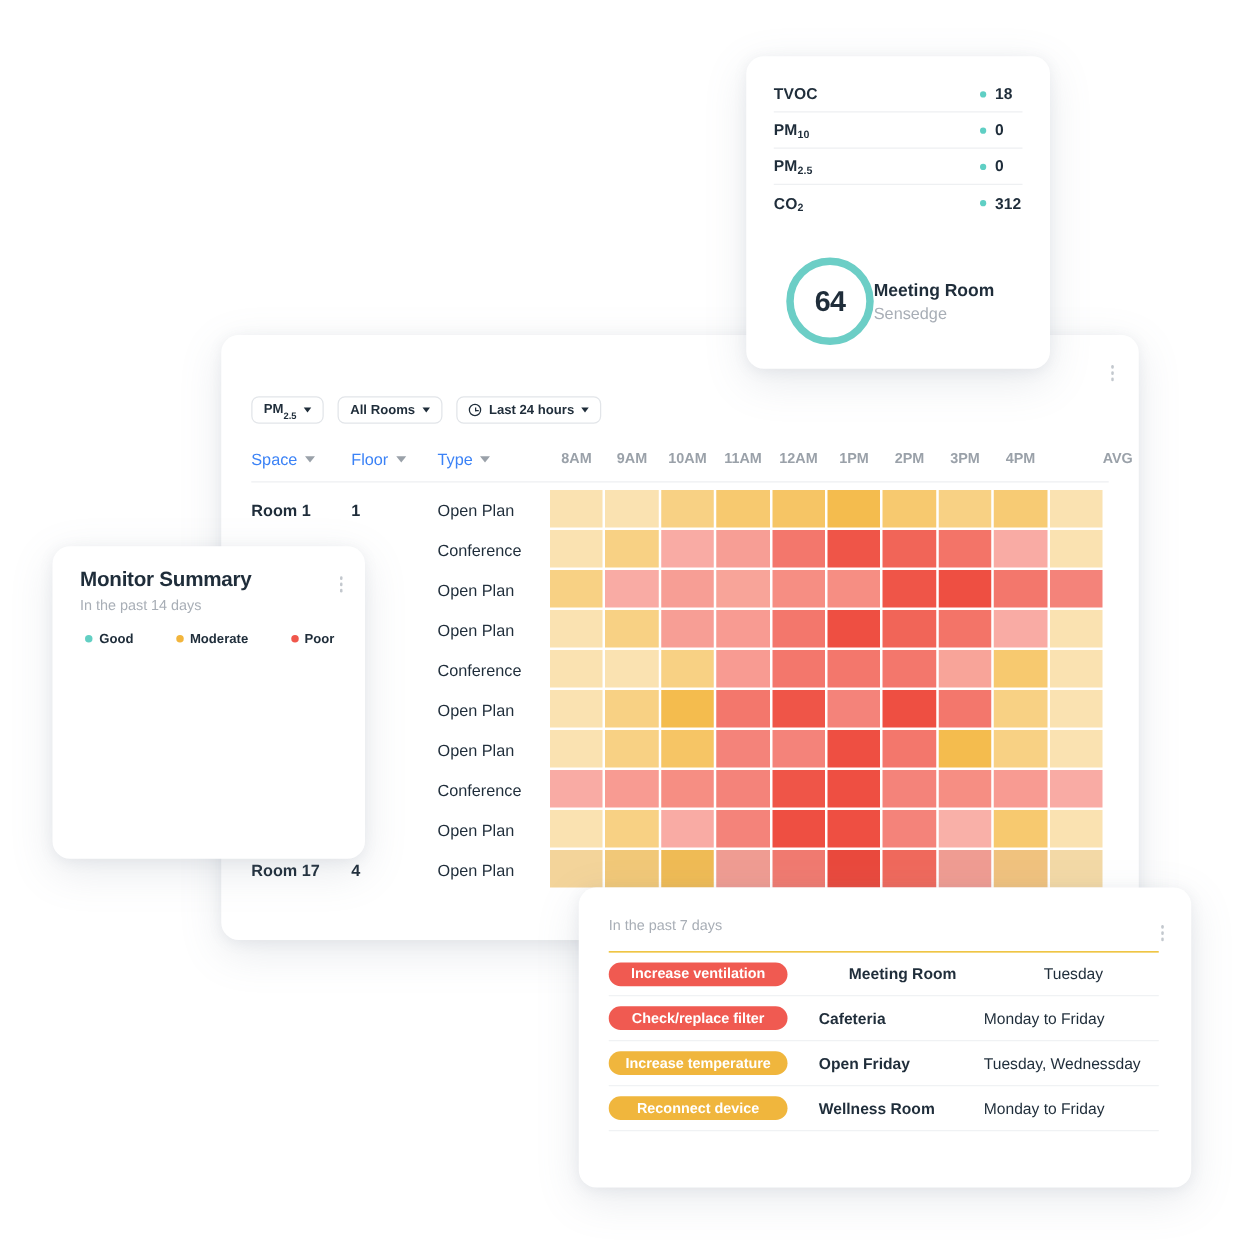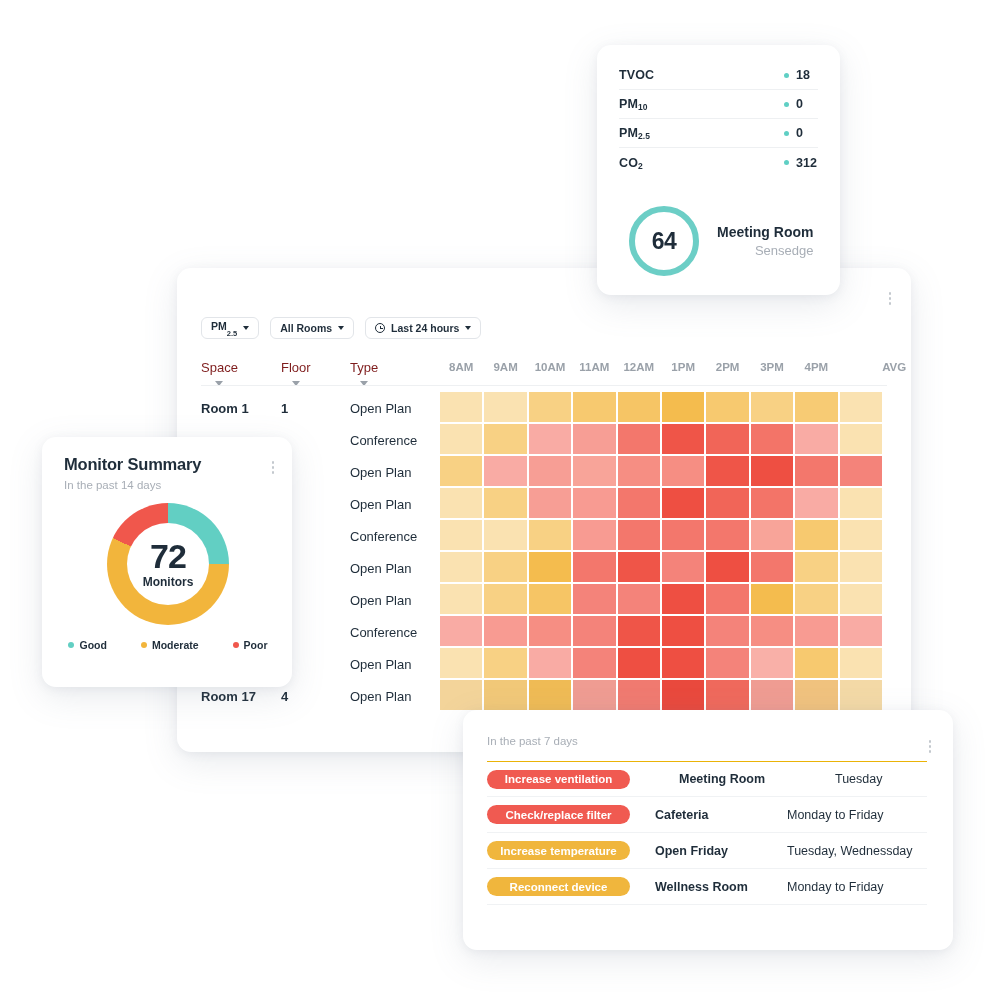--- a/index.html
+++ b/index.html
@@ -22,21 +22,21 @@
   #aq-card { left: 597px; top: 45px; width: 243px; height: 250px; padding: 16px 22px 0 22px; }
   .aq-row {
     display: flex; align-items: center; justify-content: space-between;
     height: 29px; border-bottom: 1px solid #eef0f2;
   }
   .aq-label { font-size: 12.5px; font-weight: bold; color: #1f2d3a; letter-spacing: .1px; }
   .aq-label sub { font-size: 8.5px; font-weight: bold; vertical-align: baseline; position: relative; top: 2px; }
   .aq-val-wrap { display: flex; align-items: center; gap: 7px; }
   .aq-dot { width: 5px; height: 5px; border-radius: 50%; background: #5fcfc4; }
   .aq-val { font-size: 12.5px; font-weight: bold; color: #1f2d3a; min-width: 22px; }
-  .aq-bottom { display: flex; align-items: center; gap: 18px; margin-top: 29px; padding-left: 10px; text-align: right; }
+  .aq-bottom { display: flex; align-items: center; margin-top: 29px; padding-left: 10px; }
   .gauge {
     width: 70px; height: 70px; border-radius: 50%;
     border: 6px solid #6ccec6;
     display: flex; align-items: center; justify-content: center;
   }
   .gauge-num { font-size: 23px; font-weight: bold; color: #1f2d3a; letter-spacing: -.5px; }
   .aq-room { font-size: 14px; font-weight: bold; color: #1f2d3a; line-height: 1.35; }
   .aq-sub { font-size: 13px; color: #a8aeb6; line-height: 1.35; }
 
   
@@ -55,21 +55,21 @@
     background: #fff; cursor: pointer; white-space: nowrap;
   }
   .pill sub { font-size: 7.5px; position: relative; top: 2px; }
   .caret { width: 0; height: 0; border-left: 3.2px solid transparent; border-right: 3.2px solid transparent; border-top: 4px solid #1f2d3a; }
   .clock-ico { width: 10px; height: 10px; border: 1.2px solid #1f2d3a; border-radius: 50%; position: relative; }
   .clock-ico::after { content:""; position:absolute; left:3.6px; top:1.7px; width:1.1px; height:3.2px; background:#1f2d3a; }
   .clock-ico::before { content:""; position:absolute; left:3.6px; top:4.2px; width:3px; height:1.1px; background:#1f2d3a; }
 
   
   .thead { position: absolute; left: 0; top: 86px; width: 100%; height: 30px; }
-  .th-txt { position: absolute; font-size: 13px; color: #7f1d1d; display: flex; align-items: center; gap: 6px; flex-direction: column; }
+  .th-txt { position: absolute; font-size: 13px; color: #3b82f6; display: flex; align-items: center; gap: 6px; }
   .th-caret { width: 0; height: 0; border-left: 4px solid transparent; border-right: 4px solid transparent; border-top: 5px solid #9aa1a9; }
   .th-time { position: absolute; font-size: 11.5px; font-weight: bold; color: #9aa1a9; text-align: center; }
   .thead-rule { position: absolute; left: 24px; top: 117px; width: 686px; height: 1px; background: #eef0f2; }
 
   .grid-wrap { position: absolute; left: 0; top: 124px; width: 734px; height: 320px; overflow: hidden; }
   .row { position: relative; height: 32px; }
   .cell-space { position: absolute; left: 24px; top: 9px; font-size: 13px; font-weight: bold; color: #1f2d3a; }
   .cell-floor { position: absolute; left: 104px; top: 9px; font-size: 13px; font-weight: bold; color: #1f2d3a; }
   .cell-type  { position: absolute; left: 173px; top: 9px; font-size: 13px; color: #1f2d3a; }
   .hm { position: absolute; left: 263px; top: 0; display: flex; gap: 2px; }
@@ -382,27 +382,20 @@
   </div>
 
   <div class="card" id="ms-card">
     <div class="ms-title">Monitor Summary</div>
     <div class="ms-sub">In the past 14 days</div>
     <div class="kebab" id="ms-kebab">
         <i></i>
         <i></i>
         <i></i>
       </div>
-    <div class="donut-wrap">
-      <div class="donut" id="ms-donut" style="background: conic-gradient(rgb(98, 207, 195) 0%, rgb(98, 207, 195) 25%, rgb(242, 181, 60) 25%, rgb(242, 181, 60) 82%, rgb(240, 87, 76) 82%, rgb(240, 87, 76) 100%);"></div>
-      <div class="donut-hole">
-        <div class="donut-num">72</div>
-        <div class="donut-lab">Monitors</div>
-      </div>
-    </div>
     <div class="legend" id="ms-legend">
         <div class="lg">
           <i style="background:#62cfc3"></i>
           <span>Good</span>
         </div>
         <div class="lg">
           <i style="background:#f2b53c"></i>
           <span>Moderate</span>
         </div>
         <div class="lg">

